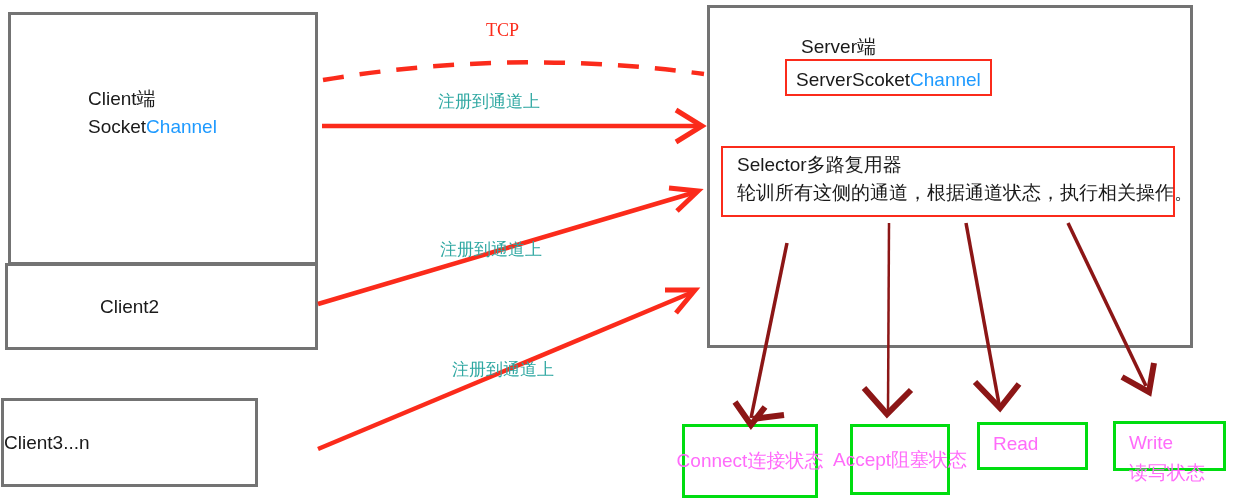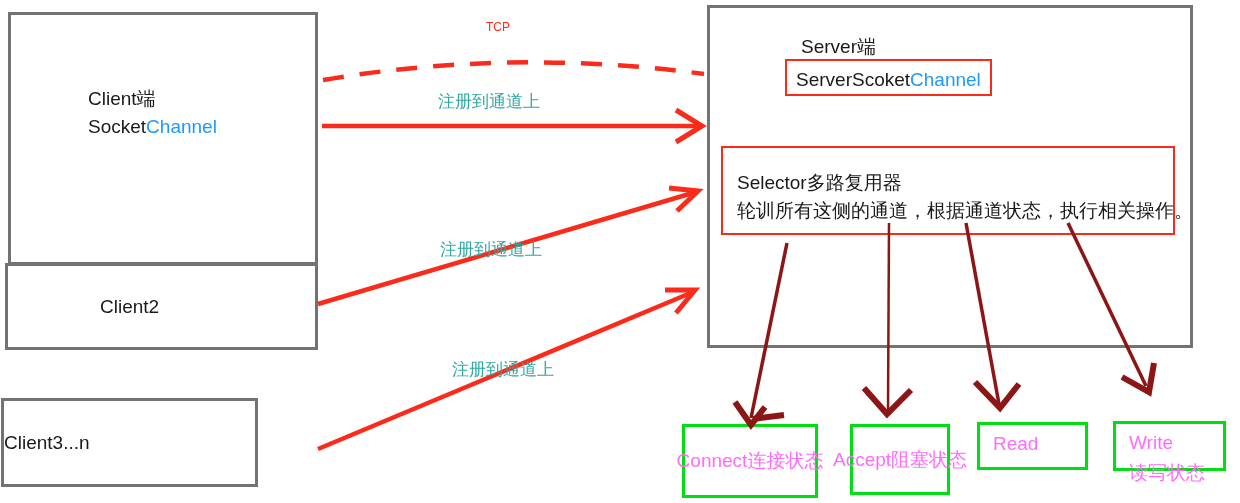--- a/index.html
+++ b/index.html
@@ -8,22 +8,22 @@
     font-family:"Liberation Sans","DejaVu Sans",sans-serif;color:#1a1a1a;
   }
   .blackbox{position:absolute;border:3px solid #737373;background:#fff;box-sizing:border-box;z-index:1;}
   .svglayer{position:absolute;left:0;top:0;z-index:5;pointer-events:none;}
   .label{position:absolute;white-space:nowrap;z-index:6;}
   .client1-text{position:absolute;left:77px;top:70px;font-size:19px;line-height:28px;}
   .client-center{display:flex;align-items:center;font-size:19px;}
   .blue{color:#1e9aff;}
   .server-title{position:absolute;left:91px;top:26px;font-size:19px;z-index:2;}
   .channel-box{position:absolute;left:75px;top:51px;border:2.5px solid #fb2b1b;padding:8px 9px 3px 9px;font-size:19px;z-index:2;background:#fff;white-space:nowrap;}
-  .selector-box{position:absolute;left:11px;top:138px;width:436px;height:64px;border:2.5px solid #fb2b1b;padding:21px 0 0 14px;font-size:19px;line-height:28px;z-index:2;background:#fff;white-space:nowrap;}
-  .tcp{color:#fb2b1b;font-size:12px;}
+  .selector-box{position:absolute;left:11px;top:138px;width:436px;height:64px;border:2.5px solid #fb2b1b;padding:3px 0 0 14px;font-size:19px;line-height:28px;z-index:2;background:#fff;white-space:nowrap;}
+  .tcp{color:#fb2b1b;font-size:18px;font-family:Liberation Serif, serif;}
   .teal{color:#2fa8a2;font-size:17px;}
   .statebox{position:absolute;border:3px solid #00dd10;background:#fff;box-sizing:border-box;z-index:1;color:#ff6bfa;font-size:19px;}
   .statebox.center{display:flex;align-items:center;justify-content:center;}
   .statebox .nowrap{white-space:nowrap;}
   .statebox .two-line{padding:4px 0 0 13px;line-height:30px;white-space:nowrap;}
 </style>
 </head>
 <body>
 
 <div class="stage">

